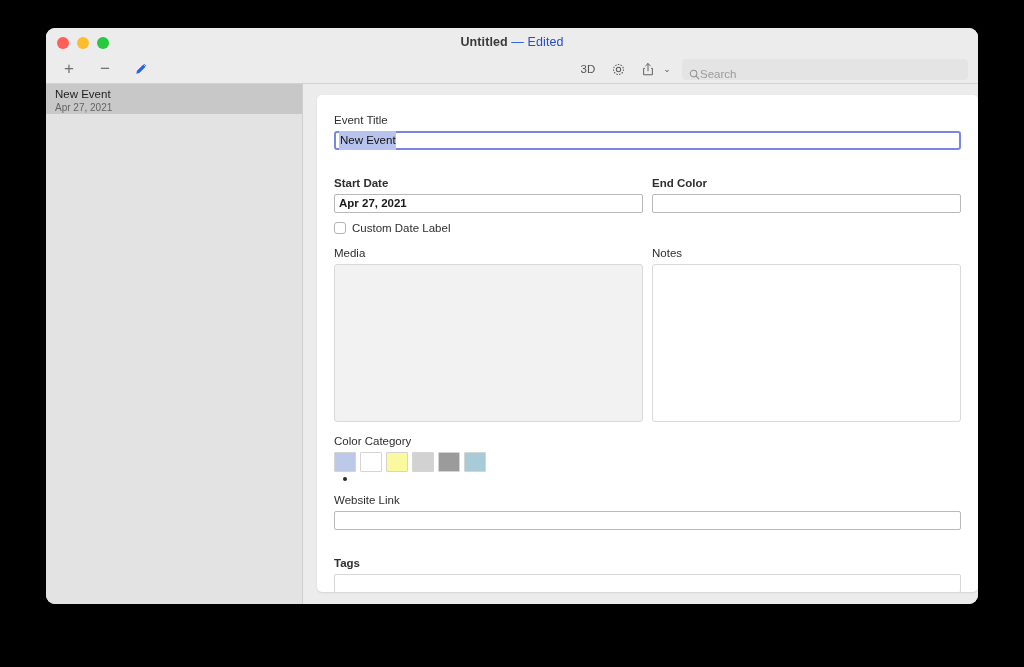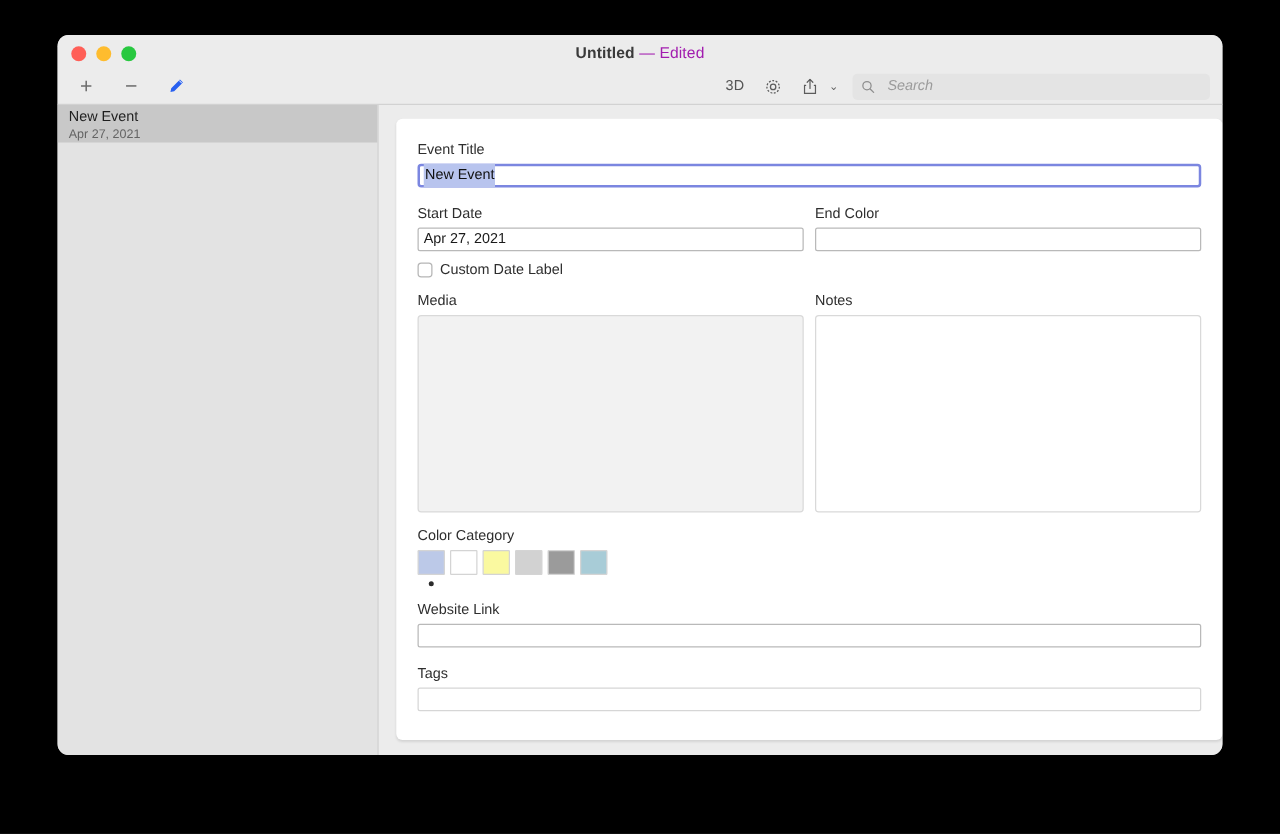--- a/index.html
+++ b/index.html
@@ -56,21 +56,21 @@
     top: 7px;
     text-align: center;
     font-size: 12.5px;
     color: #3a3a3a;
     font-weight: bold;
     letter-spacing: 0.1px;
     white-space: nowrap;
   }
   .window-title .subtitle {
     font-weight: normal;
-    color: #a21caf;
+    color: #1d4ed8;
   }
 
   
   .toolbar {
     position: relative;
     height: 30px;
     background: #ececec;
     border-bottom: 1px solid #d2d2d2;
     flex: 0 0 auto;
     display: flex;
@@ -126,25 +126,24 @@
     font-size: 9px;
     margin-left: -3px;
   }
 
   .search-field {
     width: 286px;
     height: 21px;
     background: #e4e4e4;
     border-radius: 4px;
     display: flex;
-    align-items: center;
+    align-items: flex-end;
     padding: 0 7px;
-    gap: 10px;
+    gap: 0;
     margin-left: 8px;
-    font-style: italic;
   }
   .search-field .ph {
     font-size: 11.5px;
     color: #9b9b9b;
   }
 
   
   .body-split {
     flex: 1 1 auto;
     display: flex;
@@ -228,21 +227,21 @@
     padding: 1px 0 1px 1px;
   }
 
   .row-2col {
     display: flex;
     gap: 9px;
   }
   .col { flex: 1 1 0; min-width: 0; }
 
   .mt-12 { margin-top: 12px; }
-  .mt-14 { margin-top: 14px; }
+  .mt-14 { margin-top: 26px; font-weight: bold; }
   .mt-16 { margin-top: 12px; }
 
   
   .check-row {
     display: flex;
     align-items: center;
     gap: 6px;
     margin-top: 9px;
   }
   .checkbox {

